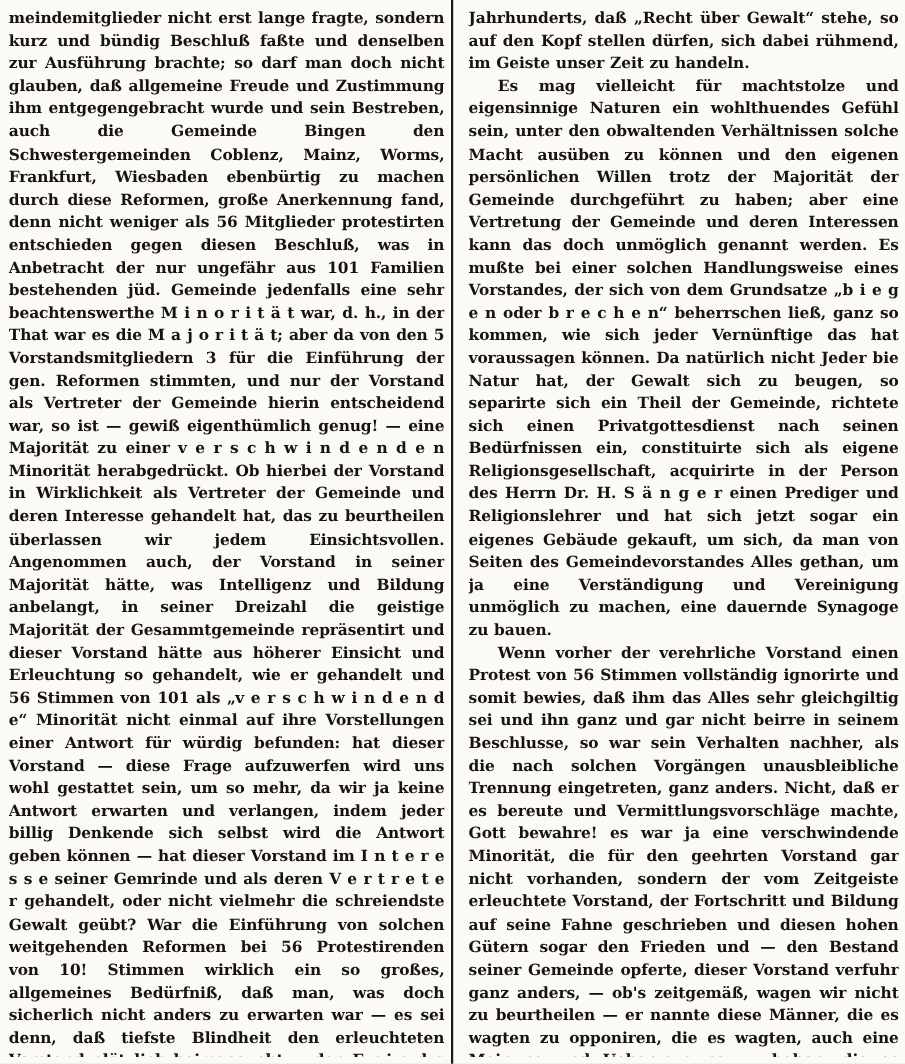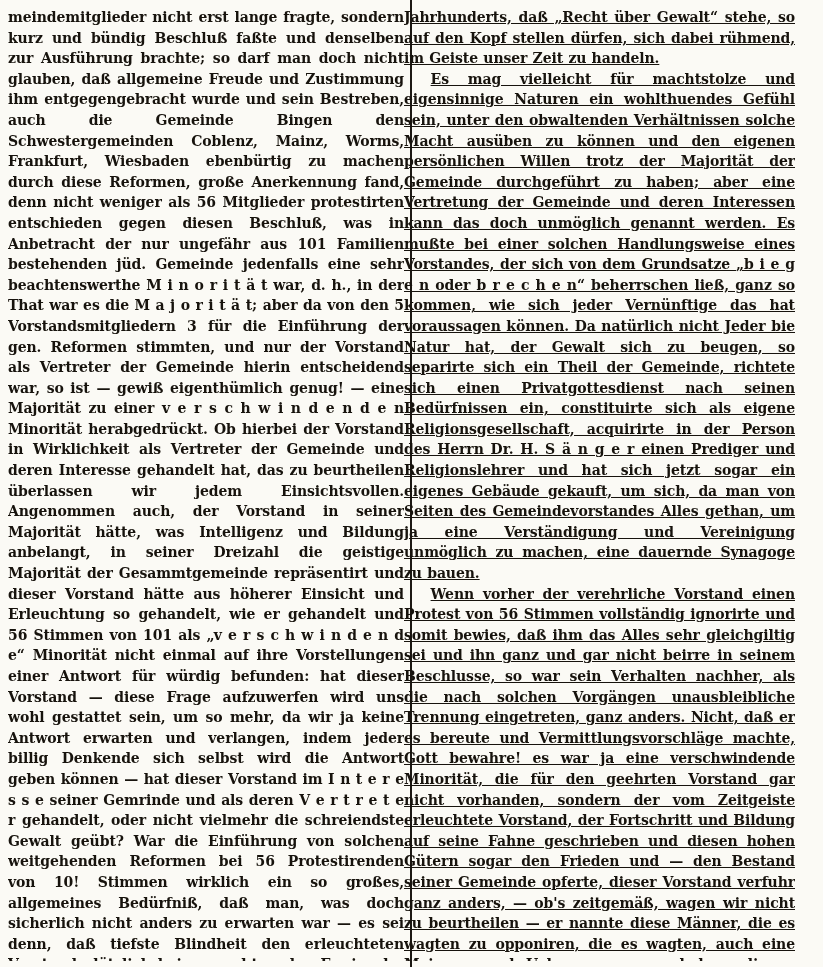--- a/index.html
+++ b/index.html
@@ -33,23 +33,22 @@
     letter-spacing: -0.1px;
     word-spacing: 0.5px;
     hyphens: auto;
     -webkit-hyphens: auto;
   }
   .col-left {
     left: 8px;
     width: 396px;
   }
   .col-right {
-    left: 404px;
+    left: 426px;
     width: 391px;
-    text-decoration: underline;
   }
   .divider {
     position: absolute;
     top: 0;
     bottom: 0;
     left: 410px;
     width: 2px;
     background: #1c1813;
   }
   p.para {

